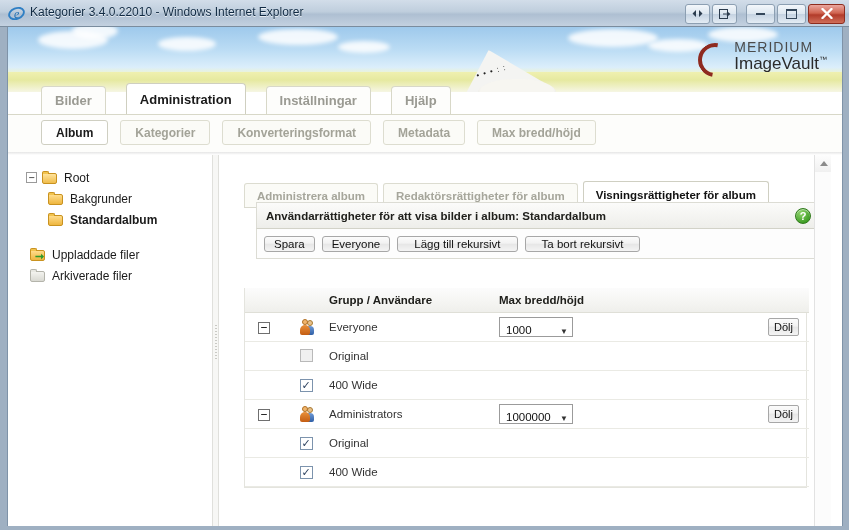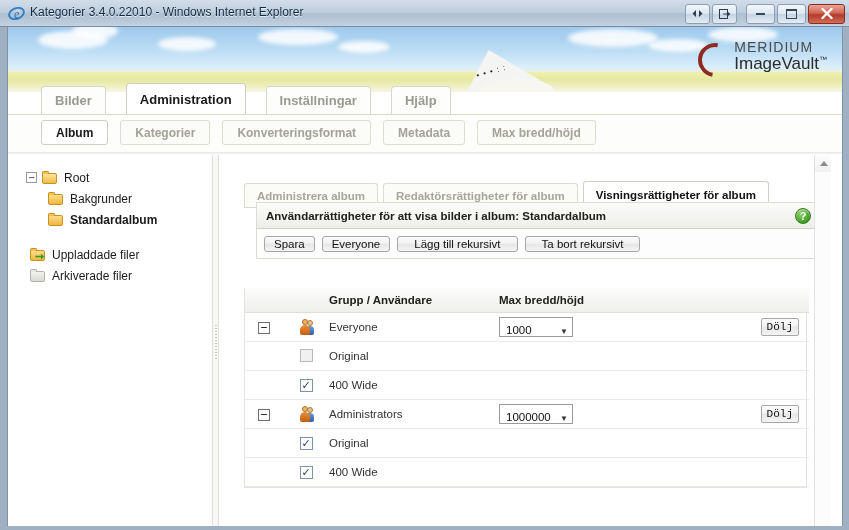--- a/index.html
+++ b/index.html
@@ -245,21 +245,21 @@
     display:inline-flex;align-items:center;justify-content:center;
     font-size:11px;line-height:11px;color:#2a3f5c;box-sizing:border-box;
   }
   .chk.disabled{border-color:#b9b9b9;background:#f0f0f0;}
   .sel{
     width:74px;height:20px;border:1px solid #9b9b9b;background:#fff;
     display:inline-flex;align-items:flex-end;justify-content:space-between;
     font-size:11.5px;color:#111;padding:0 4px 0 6px;box-sizing:border-box;
   }
   .sel .arr{font-size:8px;color:#333;}
-  .btn.small{height:18px;padding:2px 5px;font-size:11px;border-radius:2px;font-family:Liberation Mono, monospace;}
+  .btn.small{height:18px;padding:2px 5px;font-size:11px;border-radius:2px;}
 
   .addbtn-wrap{position:absolute;left:24px;top:340px;}
 
   
   .vscroll{
     position:absolute;right:0;top:0;width:17px;height:375px;
     background:#fbfbfb;border-left:1px solid #e2e2e2;box-sizing:border-box;
   }
   .vscroll .up,.vscroll .dn{
     width:17px;height:17px;display:flex;align-items:center;justify-content:center;

